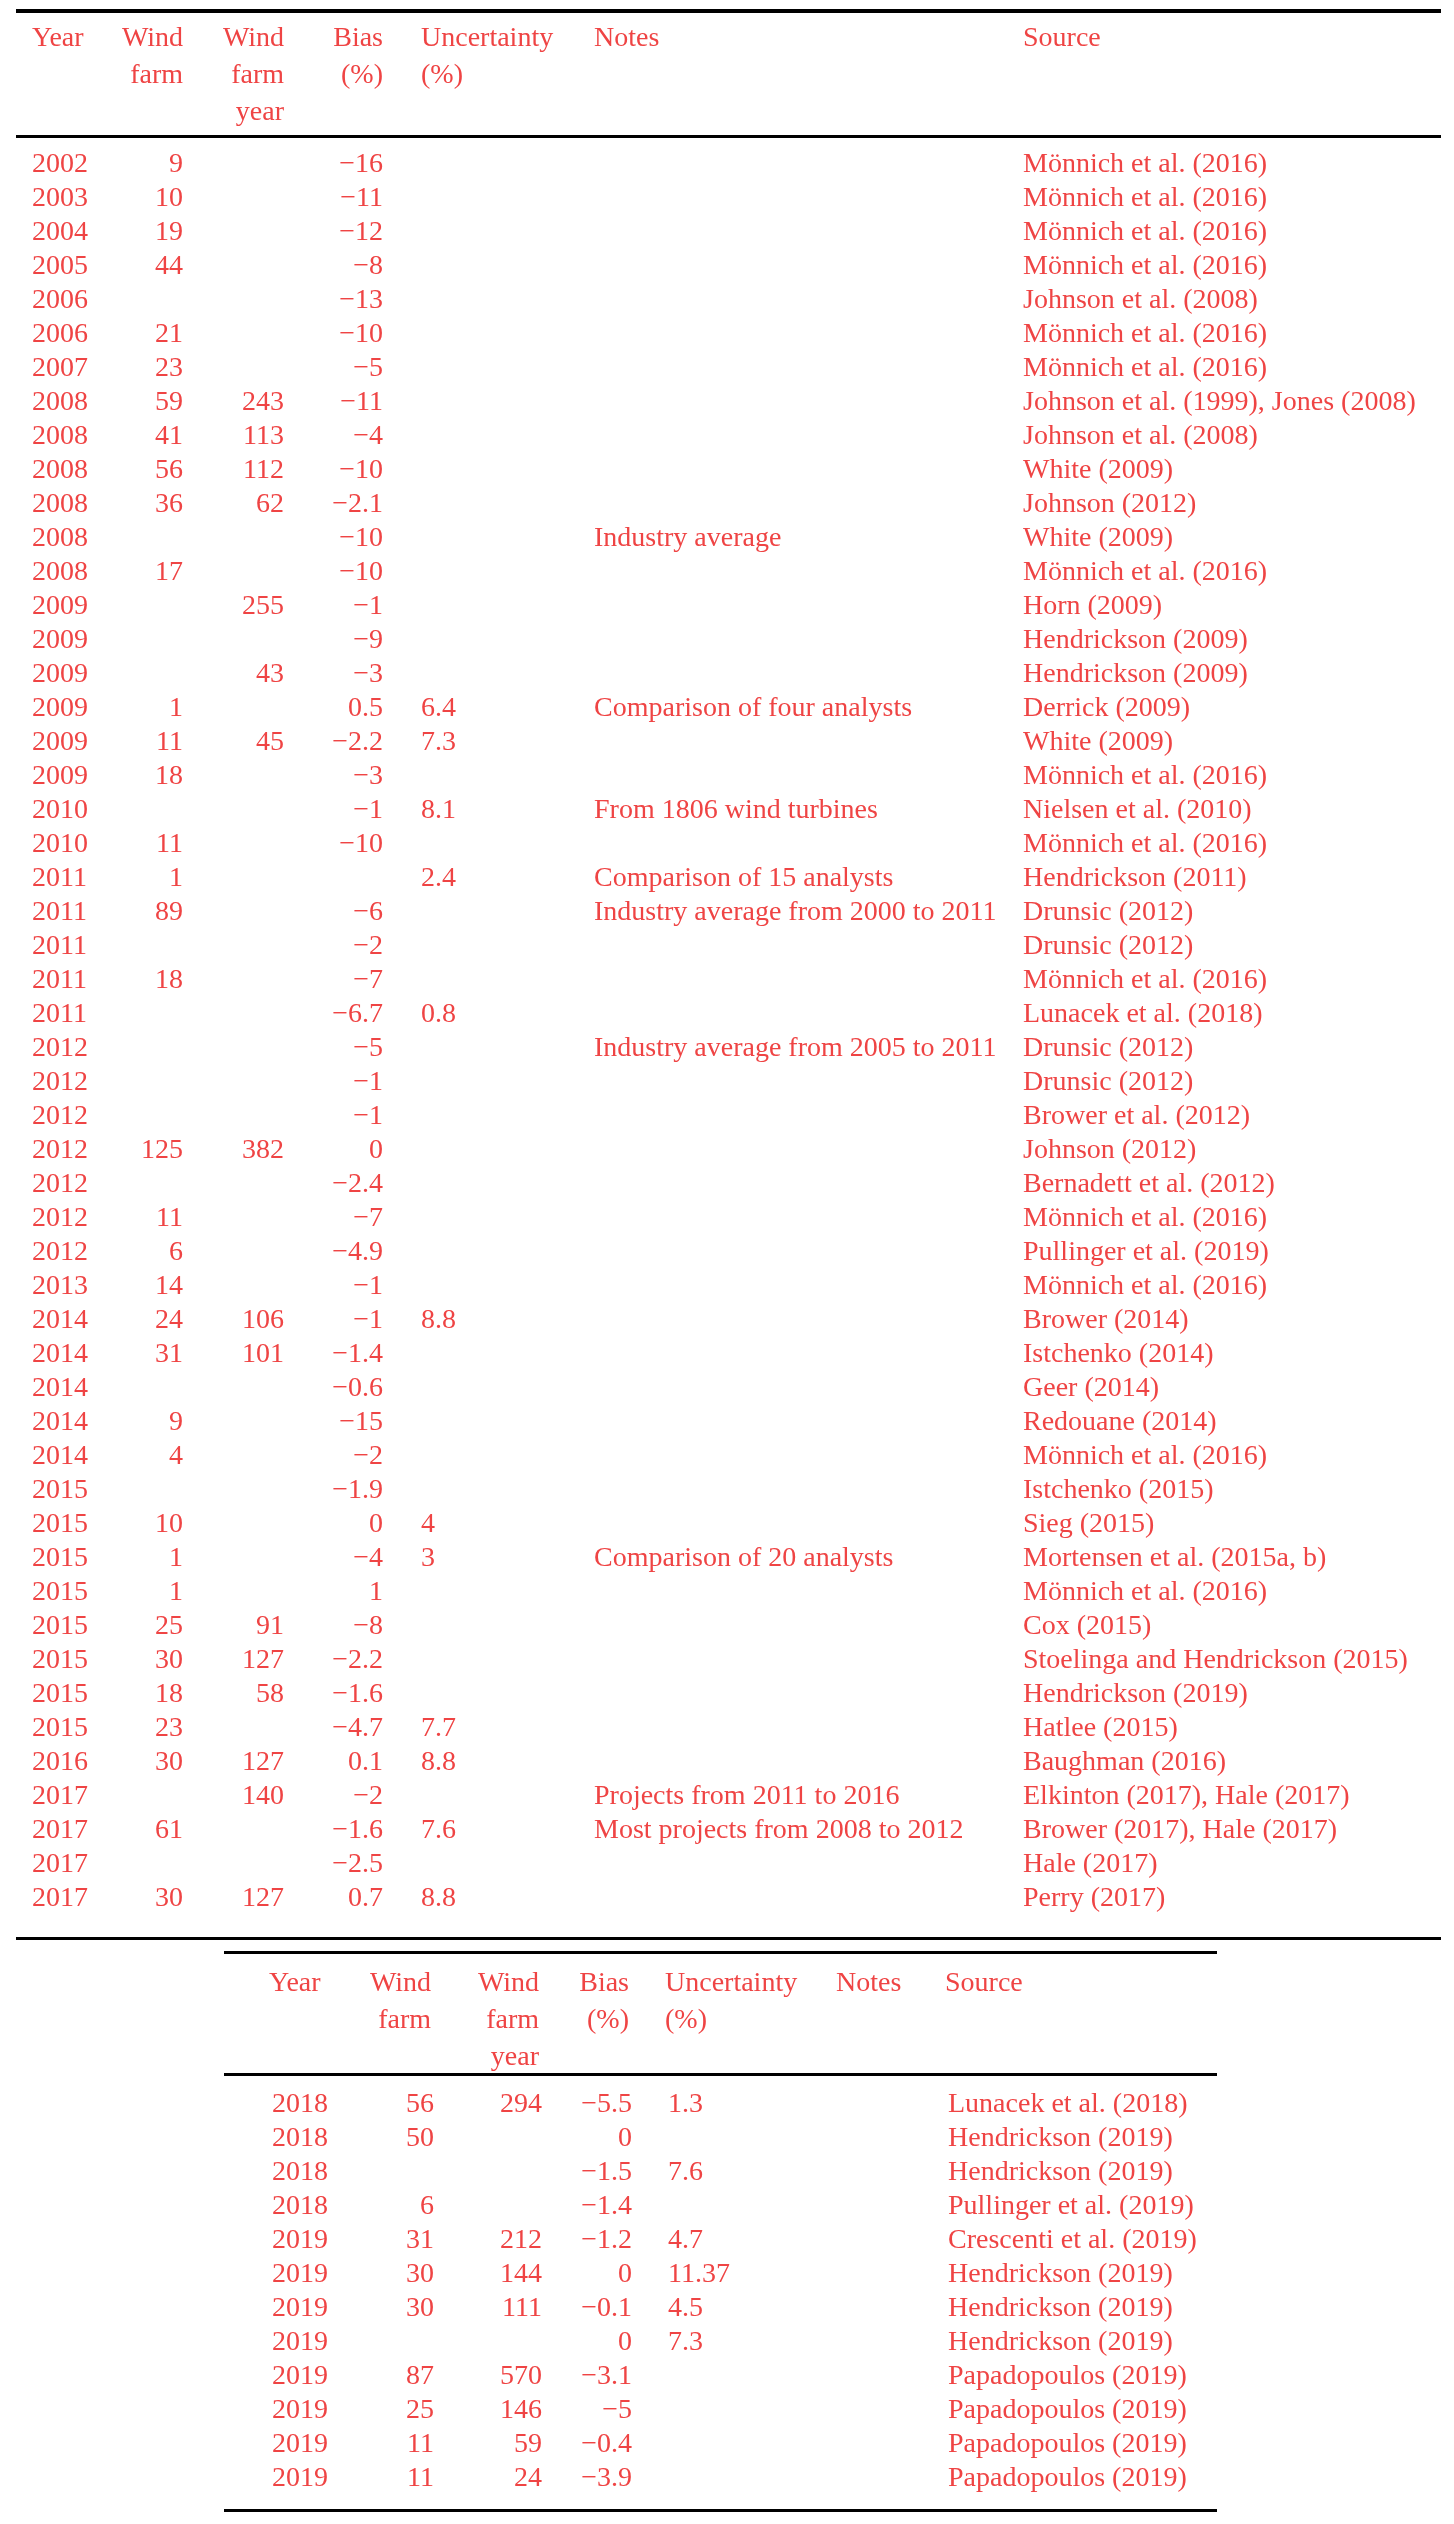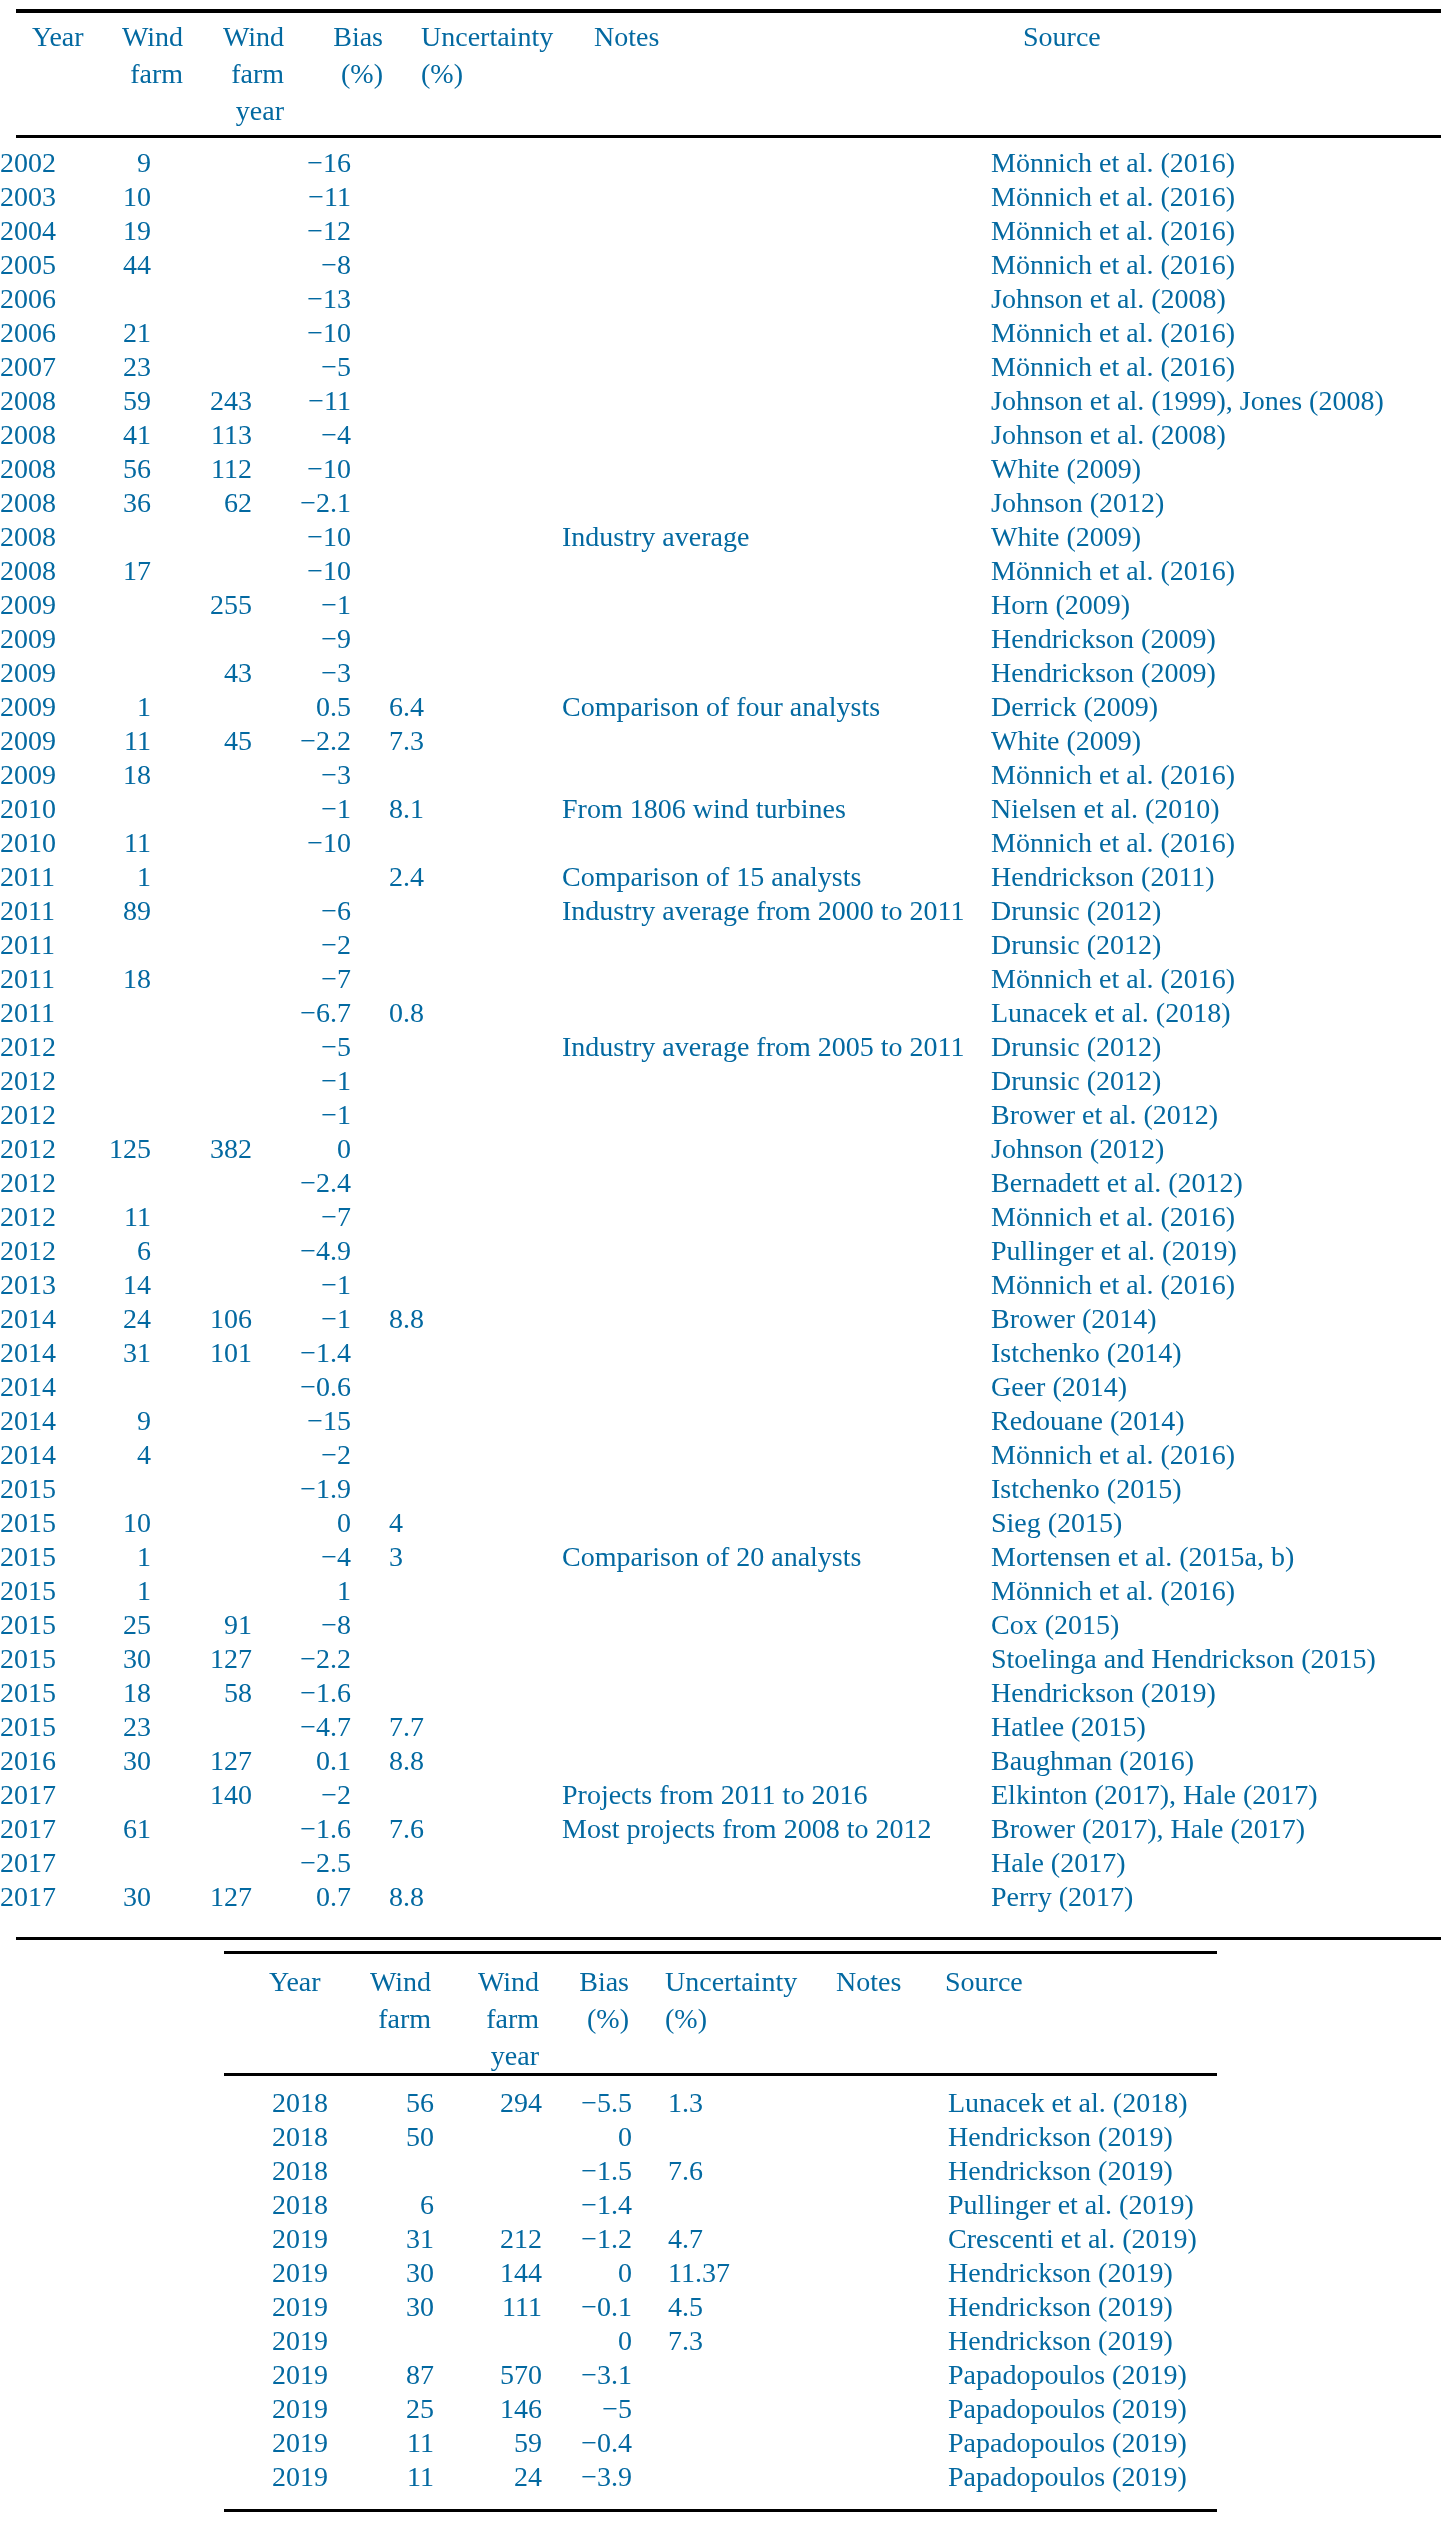--- a/index.html
+++ b/index.html
@@ -2,34 +2,35 @@
 <html style="font-size:11.3px"><head>
 <meta charset="utf-8">
 <style>
   html,body{margin:0;padding:0;background:#ffffff;}
   .page{
     position:relative;
     width:1454px;
     height:2525px;
     background:#ffffff;
     font-family:"Liberation Serif","DejaVu Serif",serif;
-    color:#0369a1;
+    color:#ef4444;
     font-size:28px;
     overflow:hidden;
   }
   .rule{position:absolute;background:#000;}
   
   .t1-rule-top{left:16px;top:9.1px;width:1425px;height:3.5px;}
   .t1-rule-head{left:16px;top:135px;width:1425px;height:2.8px;}
   .t1-rule-bottom{left:16px;top:1937px;width:1425px;height:2.8px;}
   .t1-header{position:absolute;top:17.6px;left:0;width:1454px;}
   .t1-body{position:absolute;top:146px;left:0;width:1454px;}
   .t1 .row{
     display:grid;
     grid-template-columns:73px 78px 101px 99px 211px 429px 431px;
+    padding-left:32px;
     height:34px;
     line-height:34px;
     white-space:nowrap;
   }
   .t1 .hrow{
     display:grid;
     grid-template-columns:73px 78px 101px 99px 211px 429px 431px;
     padding-left:32px;
     line-height:37px;
   }

